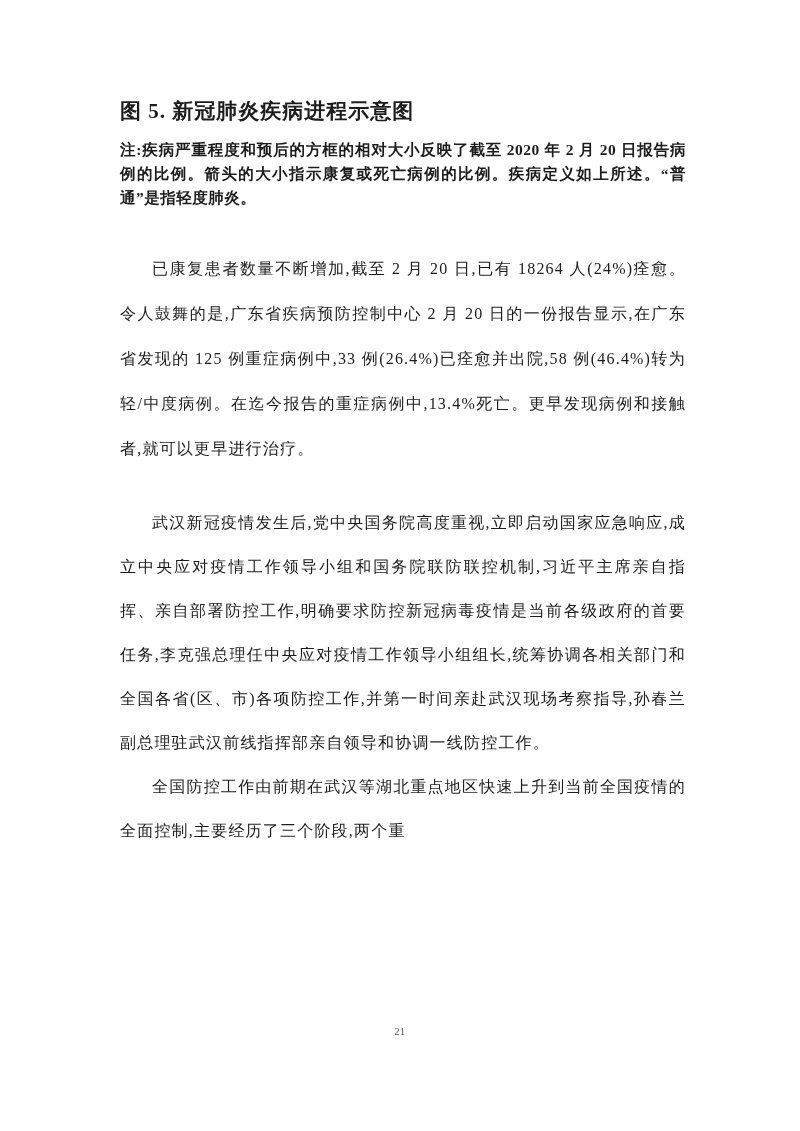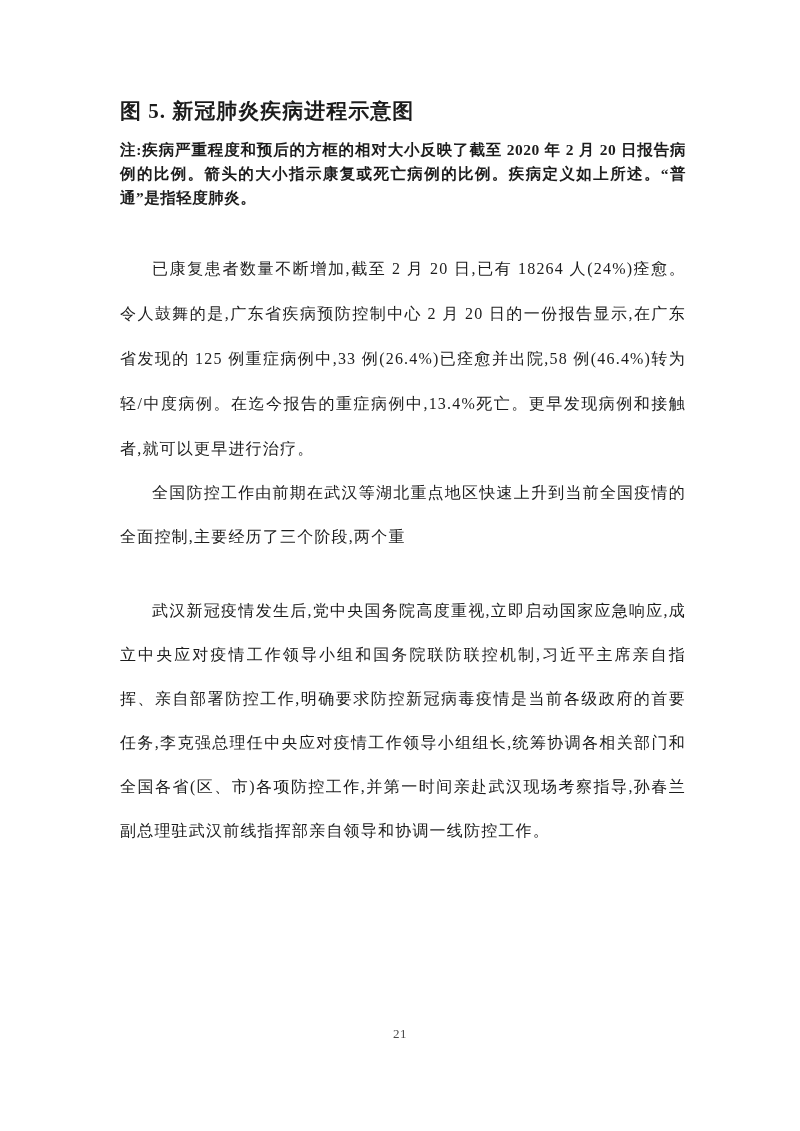--- a/index.html
+++ b/index.html
@@ -64,38 +64,38 @@
   .para-stages {
     margin-top: 0;
     line-height: 44px;
   }
   .page-number {
     position: absolute;
     left: 0;
     right: 0;
     top: 1026px;
     text-align: center;
-    font-size: 13px;
+    font-size: 10px;
     color: #4a4a4a;
     letter-spacing: 0.5px;
   }
 </style>
 </head>
 <body>
 
 <div class="page">
   <div class="content">
 
     <p class="figure-caption">图 5. 新冠肺炎疾病进程示意图</p>
 
     <p class="figure-note">注:疾病严重程度和预后的方框的相对大小反映了截至 2020 年 2 月 20 日报告病例的比例。箭头的大小指示康复或死亡病例的比例。疾病定义如上所述。“普通”是指轻度肺炎。</p>
 
     <p class="body-para para-recovery">已康复患者数量不断增加,截至 2 月 20 日,已有 18264 人(24%)痊愈。令人鼓舞的是,广东省疾病预防控制中心 2 月 20 日的一份报告显示,在广东省发现的 125 例重症病例中,33 例(26.4%)已痊愈并出院,58 例(46.4%)转为轻/中度病例。在迄今报告的重症病例中,13.4%死亡。更早发现病例和接触者,就可以更早进行治疗。</p>
 
 
+    <p class="body-para para-response">武汉新冠疫情发生后,党中央国务院高度重视,立即启动国家应急响应,成立中央应对疫情工作领导小组和国务院联防联控机制,习近平主席亲自指挥、亲自部署防控工作,明确要求防控新冠病毒疫情是当前各级政府的首要任务,李克强总理任中央应对疫情工作领导小组组长,统筹协调各相关部门和全国各省(区、市)各项防控工作,并第一时间亲赴武汉现场考察指导,孙春兰副总理驻武汉前线指挥部亲自领导和协调一线防控工作。</p>
+
     <p class="body-para para-stages">全国防控工作由前期在武汉等湖北重点地区快速上升到当前全国疫情的全面控制,主要经历了三个阶段,两个重</p>
-
-    <p class="body-para para-response">武汉新冠疫情发生后,党中央国务院高度重视,立即启动国家应急响应,成立中央应对疫情工作领导小组和国务院联防联控机制,习近平主席亲自指挥、亲自部署防控工作,明确要求防控新冠病毒疫情是当前各级政府的首要任务,李克强总理任中央应对疫情工作领导小组组长,统筹协调各相关部门和全国各省(区、市)各项防控工作,并第一时间亲赴武汉现场考察指导,孙春兰副总理驻武汉前线指挥部亲自领导和协调一线防控工作。</p>
 
   </div>
 
   <div class="page-number">21</div>
 </div>
 
 </body></html>

